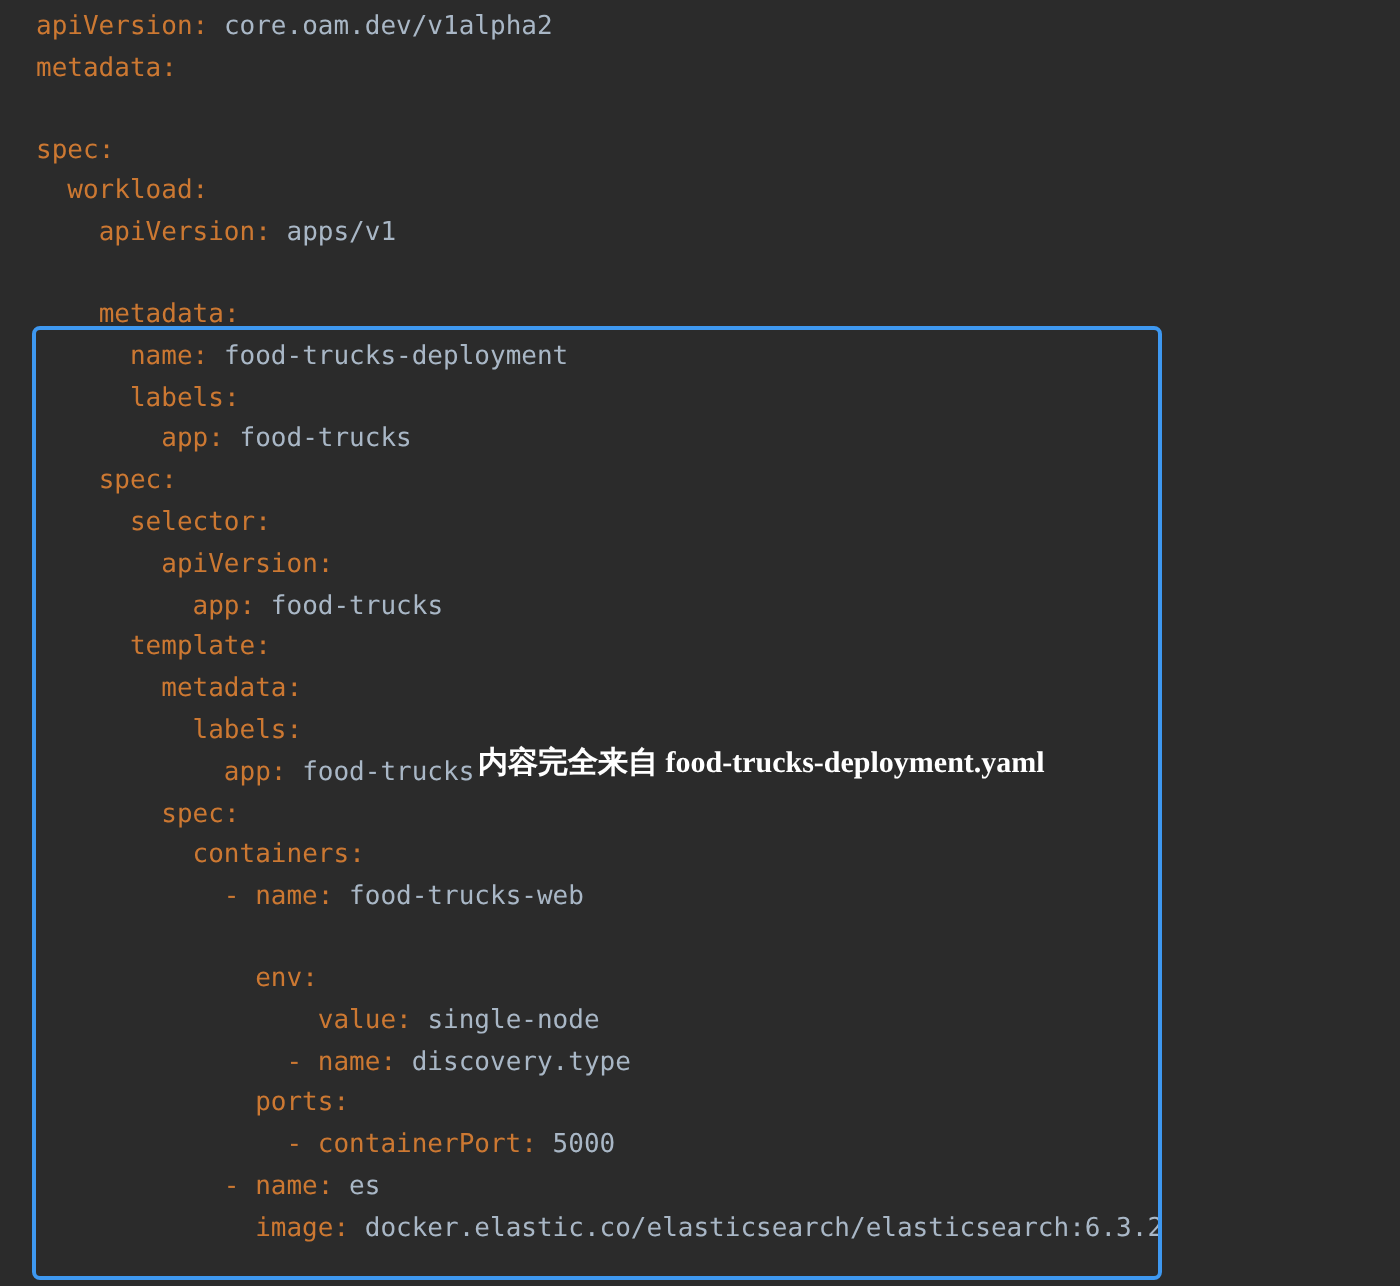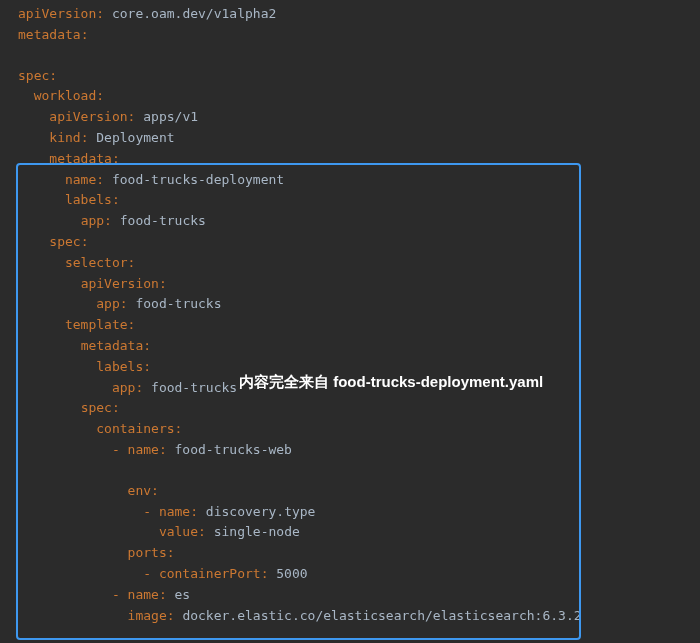--- a/index.html
+++ b/index.html
@@ -48,21 +48,21 @@
     border: 2px solid #3e98f0;
     border-radius: 4px;
     pointer-events: none;
   }
 
   .annotation {
     position: absolute;
     left: 239px;
     top: 370px;
     color: #ffffff;
-    font-family: Liberation Sans, sans-serif;
+    font-family: Liberation Serif, serif;
     font-size: 15px;
     font-weight: 600;
     pointer-events: none;
     white-space: nowrap;
   }
 </style>
 </head>
 <body>
 
 <div class="editor" id="editor">
@@ -84,21 +84,20 @@
     <div class="line">
       <span class="gutter"></span>
       <span class="code">  <span class="key">workload</span><span class="col">:</span></span>
     </div>
     <div class="line">
       <span class="gutter"></span>
       <span class="code">    <span class="key">apiVersion</span><span class="col">: </span><span class="val">apps/v1</span></span>
     </div>
     <div class="line">
       <span class="gutter"></span>
-      <span class="code">    <span class="key">kind</span><span class="col">: </span><span class="val">Deployment</span></span>
     </div>
     <div class="line">
       <span class="gutter"></span>
       <span class="code">    <span class="key">metadata</span><span class="col">:</span></span>
     </div>
     <div class="line">
       <span class="gutter"></span>
       <span class="code">      <span class="key">name</span><span class="col">: </span><span class="val">food-trucks-deployment</span></span>
     </div>
     <div class="line">
@@ -155,25 +154,25 @@
     </div>
     <div class="line">
       <span class="gutter"></span>
     </div>
     <div class="line">
       <span class="gutter"></span>
       <span class="code">              <span class="key">env</span><span class="col">:</span></span>
     </div>
     <div class="line">
       <span class="gutter"></span>
-      <span class="code">                <span class="dash">- </span><span class="key">name</span><span class="col">: </span><span class="val">discovery.type</span></span>
+      <span class="code">                  <span class="key">value</span><span class="col">: </span><span class="val">single-node</span></span>
     </div>
     <div class="line">
       <span class="gutter"></span>
-      <span class="code">                  <span class="key">value</span><span class="col">: </span><span class="val">single-node</span></span>
+      <span class="code">                <span class="dash">- </span><span class="key">name</span><span class="col">: </span><span class="val">discovery.type</span></span>
     </div>
     <div class="line">
       <span class="gutter"></span>
       <span class="code">              <span class="key">ports</span><span class="col">:</span></span>
     </div>
     <div class="line">
       <span class="gutter"></span>
       <span class="code">                <span class="dash">- </span><span class="key">containerPort</span><span class="col">: </span><span class="val">5000</span></span>
     </div>
     <div class="line">

